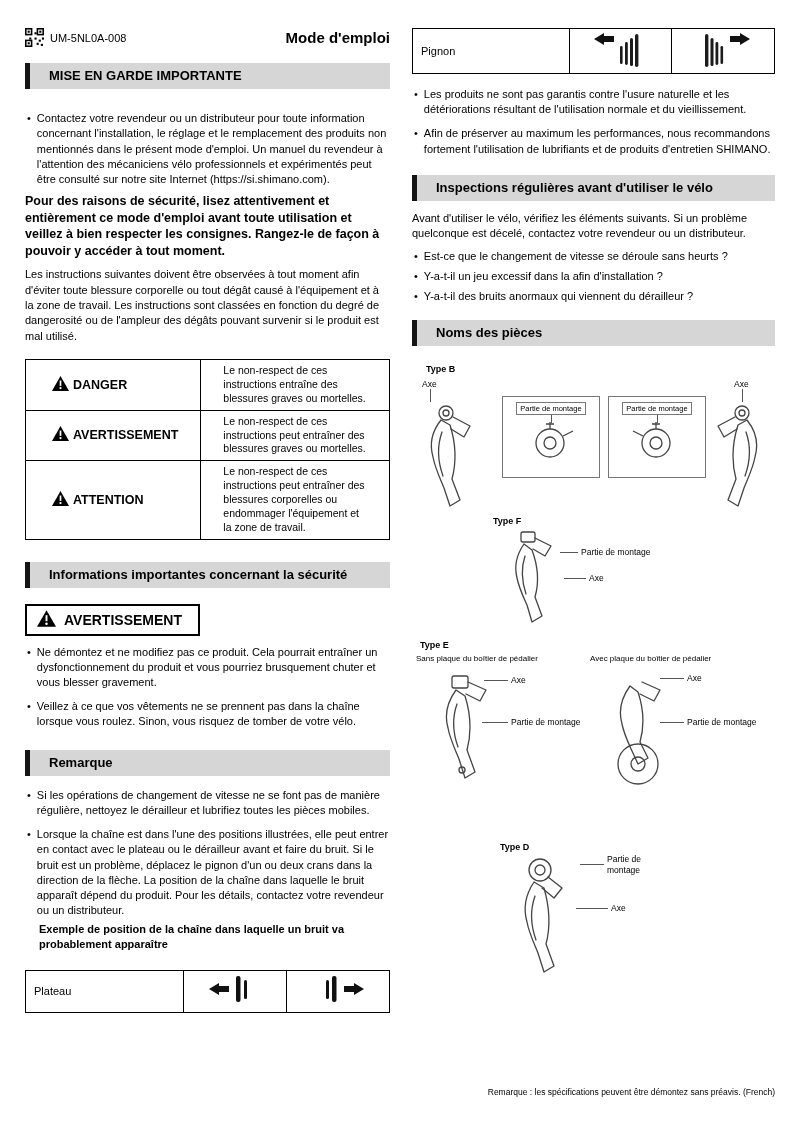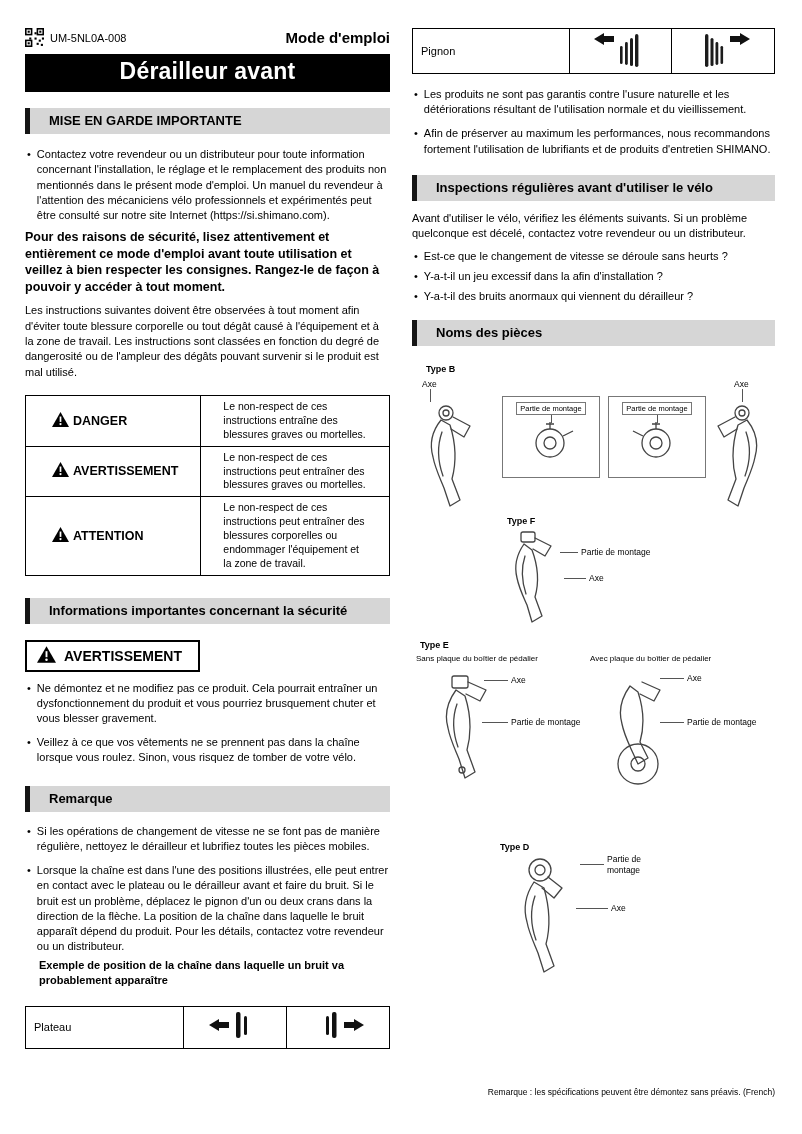--- a/index.html
+++ b/index.html
@@ -82,25 +82,24 @@
           <rect x="15" y="15" width="2" height="2" fill="#000"></rect>
           <rect x="9" y="4" width="2" height="2" fill="#000"></rect>
           <rect x="4" y="9" width="2" height="2" fill="#000"></rect>
           <rect x="16" y="9" width="2" height="2" fill="#000"></rect>
       </svg>
     </span>
     <span class="doc-num">UM-5NL0A-008</span>
     <span class="doc-type">Mode d'emploi</span>
   </div>
 
-  <div class="title-banner">Dérailleur avant</div>
 
   <div class="sec-head mt16">MISE EN GARDE IMPORTANTE</div>
 
-  <div class="bullet" style="margin-top:13px">
+  <div class="bullet" style="margin-top:22px">
     <span>Contactez votre revendeur ou un distributeur pour toute information concernant l'installation, le réglage et le remplacement des produits non mentionnés dans le présent mode d'emploi. Un manuel du revendeur à l'attention des mécaniciens vélo professionnels et expérimentés peut être consulté sur notre site Internet (https://si.shimano.com).</span>
   </div>
 
   <div class="para bold">Pour des raisons de sécurité, lisez attentivement et entièrement ce mode d'emploi avant toute utilisation et veillez à bien respecter les consignes. Rangez-le de façon à pouvoir y accéder à tout moment.</div>
   <div class="para">Les instructions suivantes doivent être observées à tout moment afin d'éviter toute blessure corporelle ou tout dégât causé à l'équipement et à la zone de travail. Les instructions sont classées en fonction du degré de dangerosité ou de l'ampleur des dégâts pouvant survenir si le produit est mal utilisé.</div>
 
   <table class="hazard-table">
     <tbody>
         <tr>
       <td class="lbl">
@@ -303,21 +302,21 @@
             <circle cx="34" cy="13" r="3"></circle>
           <path d="M41 17 L58 26 L52 37 L39 29"></path>
           <path d="M29 20 C21 30 17 43 21 57 C23 68 28 78 32 88 L38 106 L48 100 L40 79 C44 64 44 44 38 25 Z"></path>
           <path d="M30 32 C25 46 26 62 31 76"></path>
         </g>
       </svg>
     </span>
   </div>
 
   <div class="diagram diagram-f">
-    <div class="type-label" style="left:95px">Type F</div>
+    <div class="type-label" style="left:81px">Type F</div>
     <span class="art" style="left:85px;top:12px">
       <svg width="66" height="102" viewBox="0 0 66 102">
         <g fill="none" stroke="#444" stroke-width="1.3" stroke-linejoin="round" stroke-linecap="round">
           <rect x="24" y="4" width="14" height="10" rx="2"></rect>
           <path d="M38 10 L54 18 L48 28 L36 21"></path>
           <path d="M27 16 C20 26 17 38 20 50 C22 60 26 68 30 77 L35 94 L45 88 L38 69 C42 55 41 38 35 22 Z"></path>
           <path d="M28 28 C24 40 25 54 29 66"></path>
         </g>
       </svg>
     </span>

